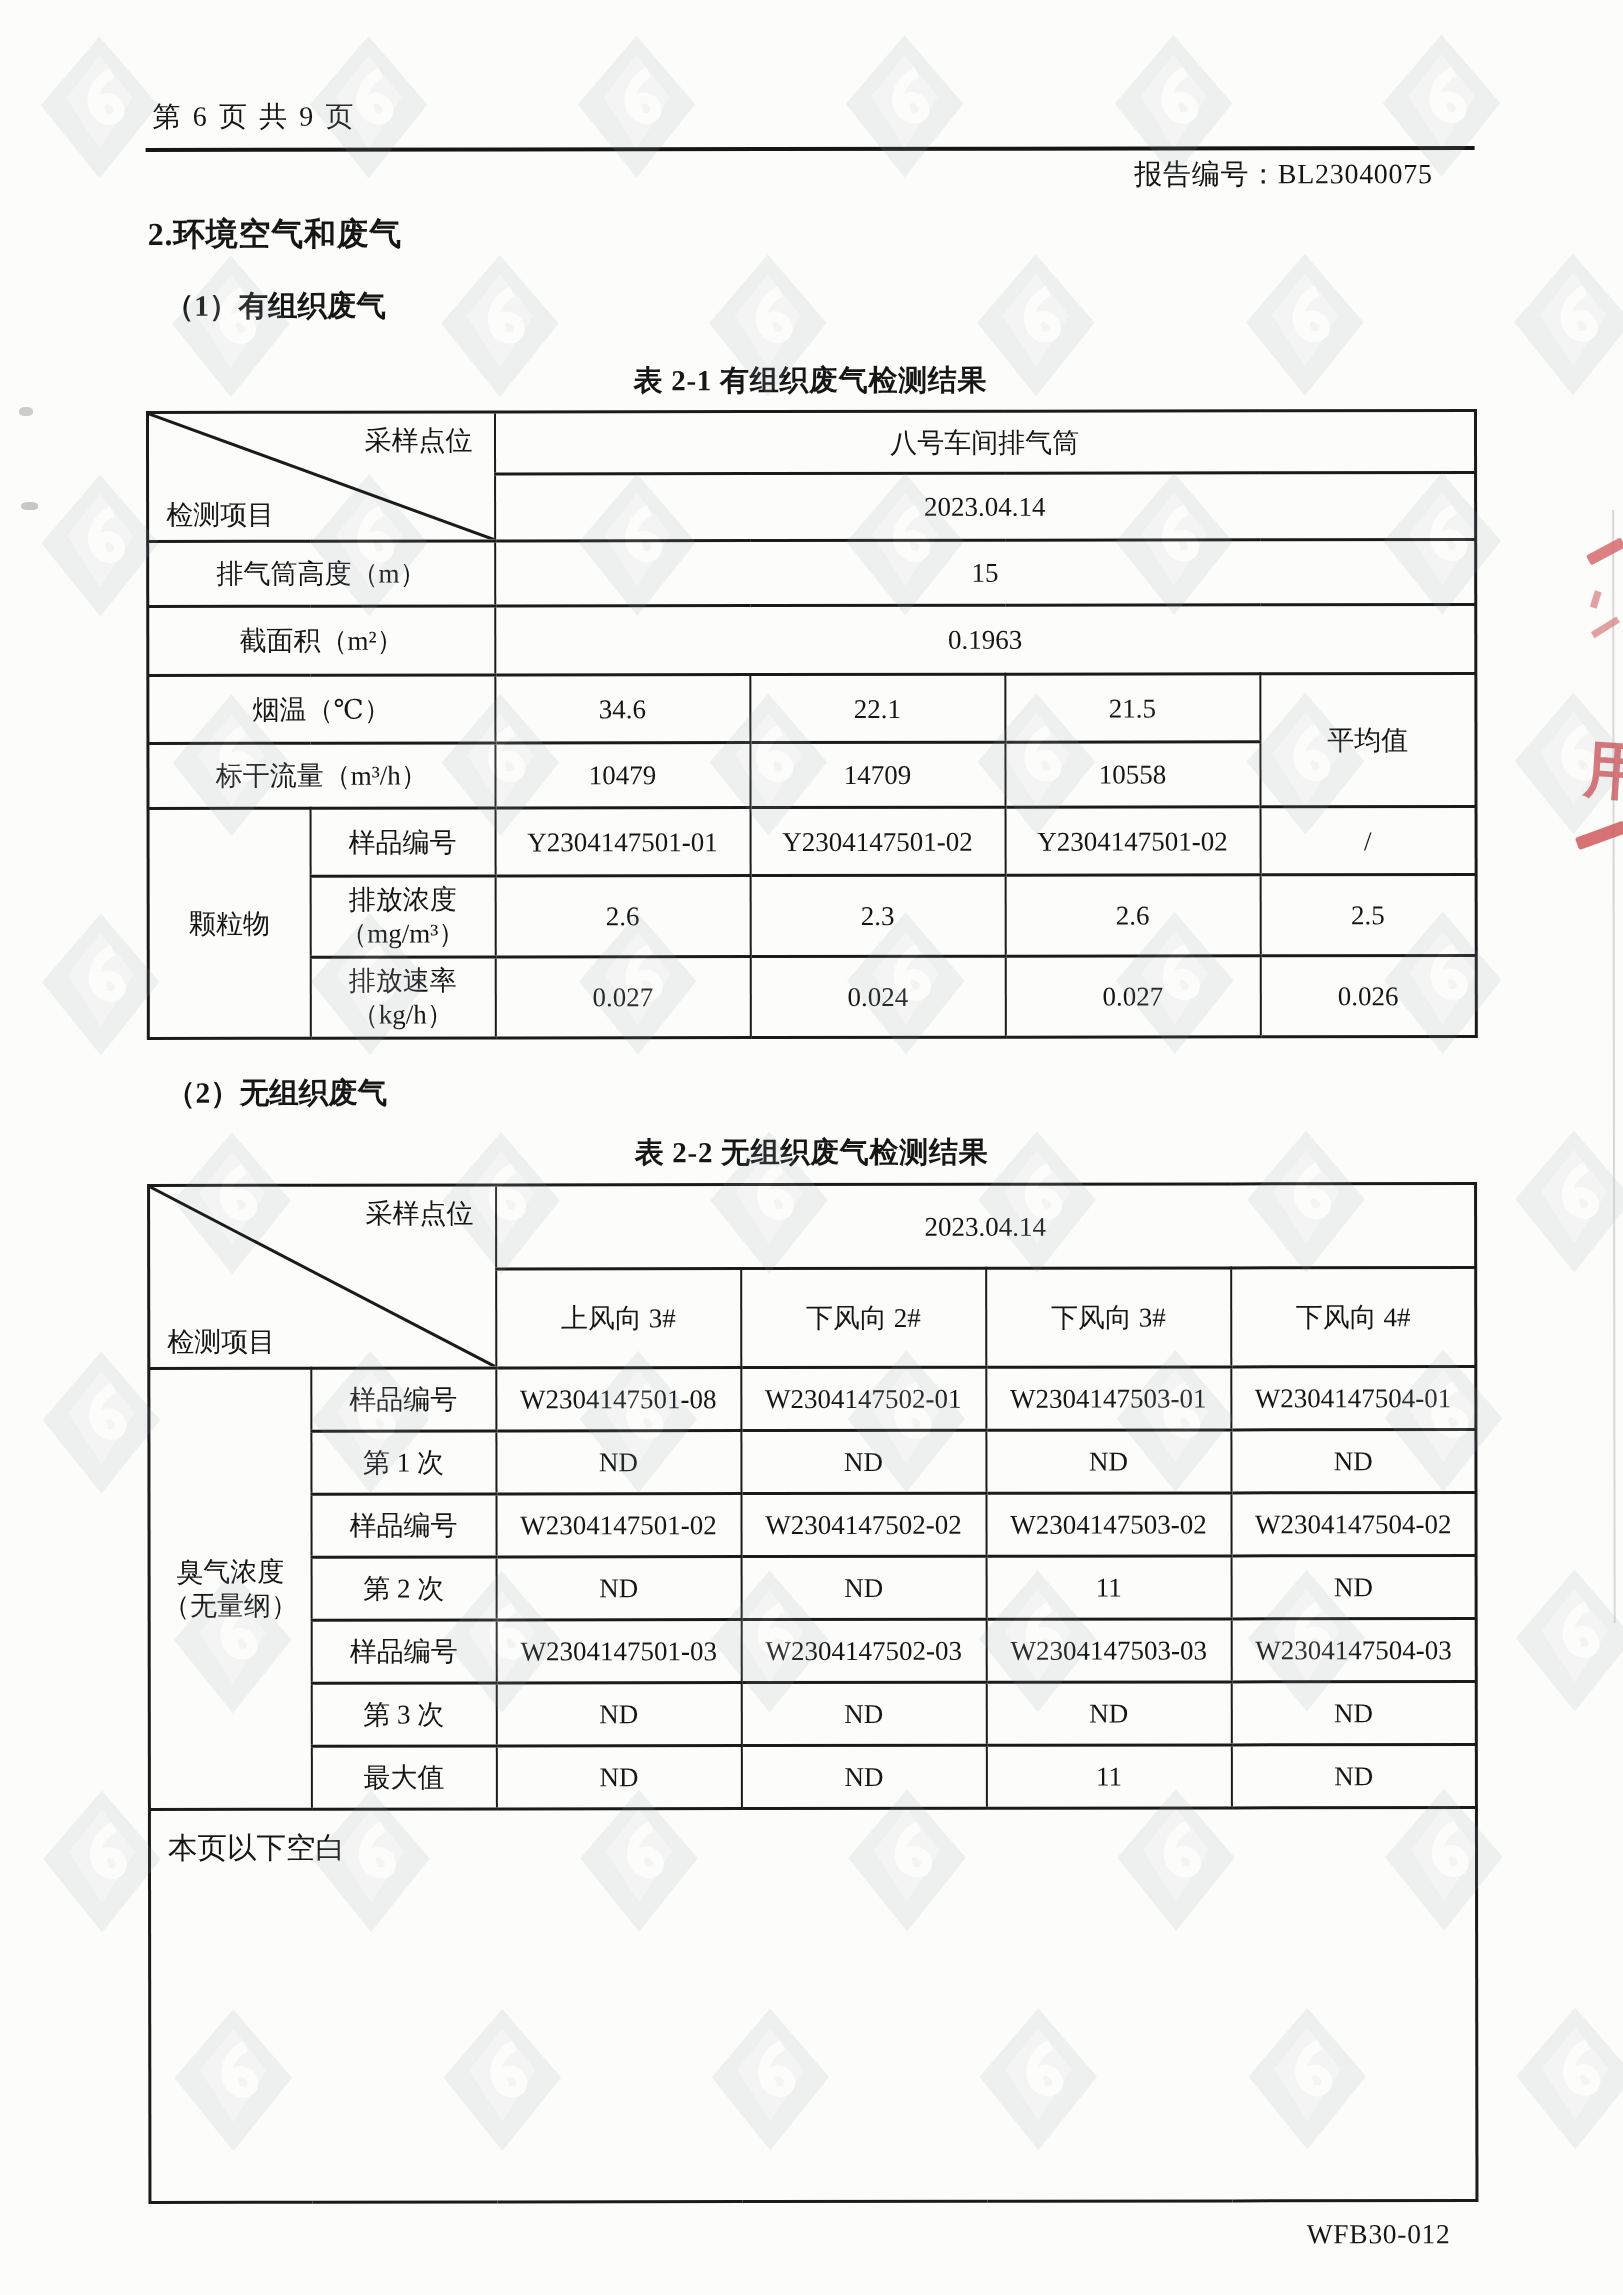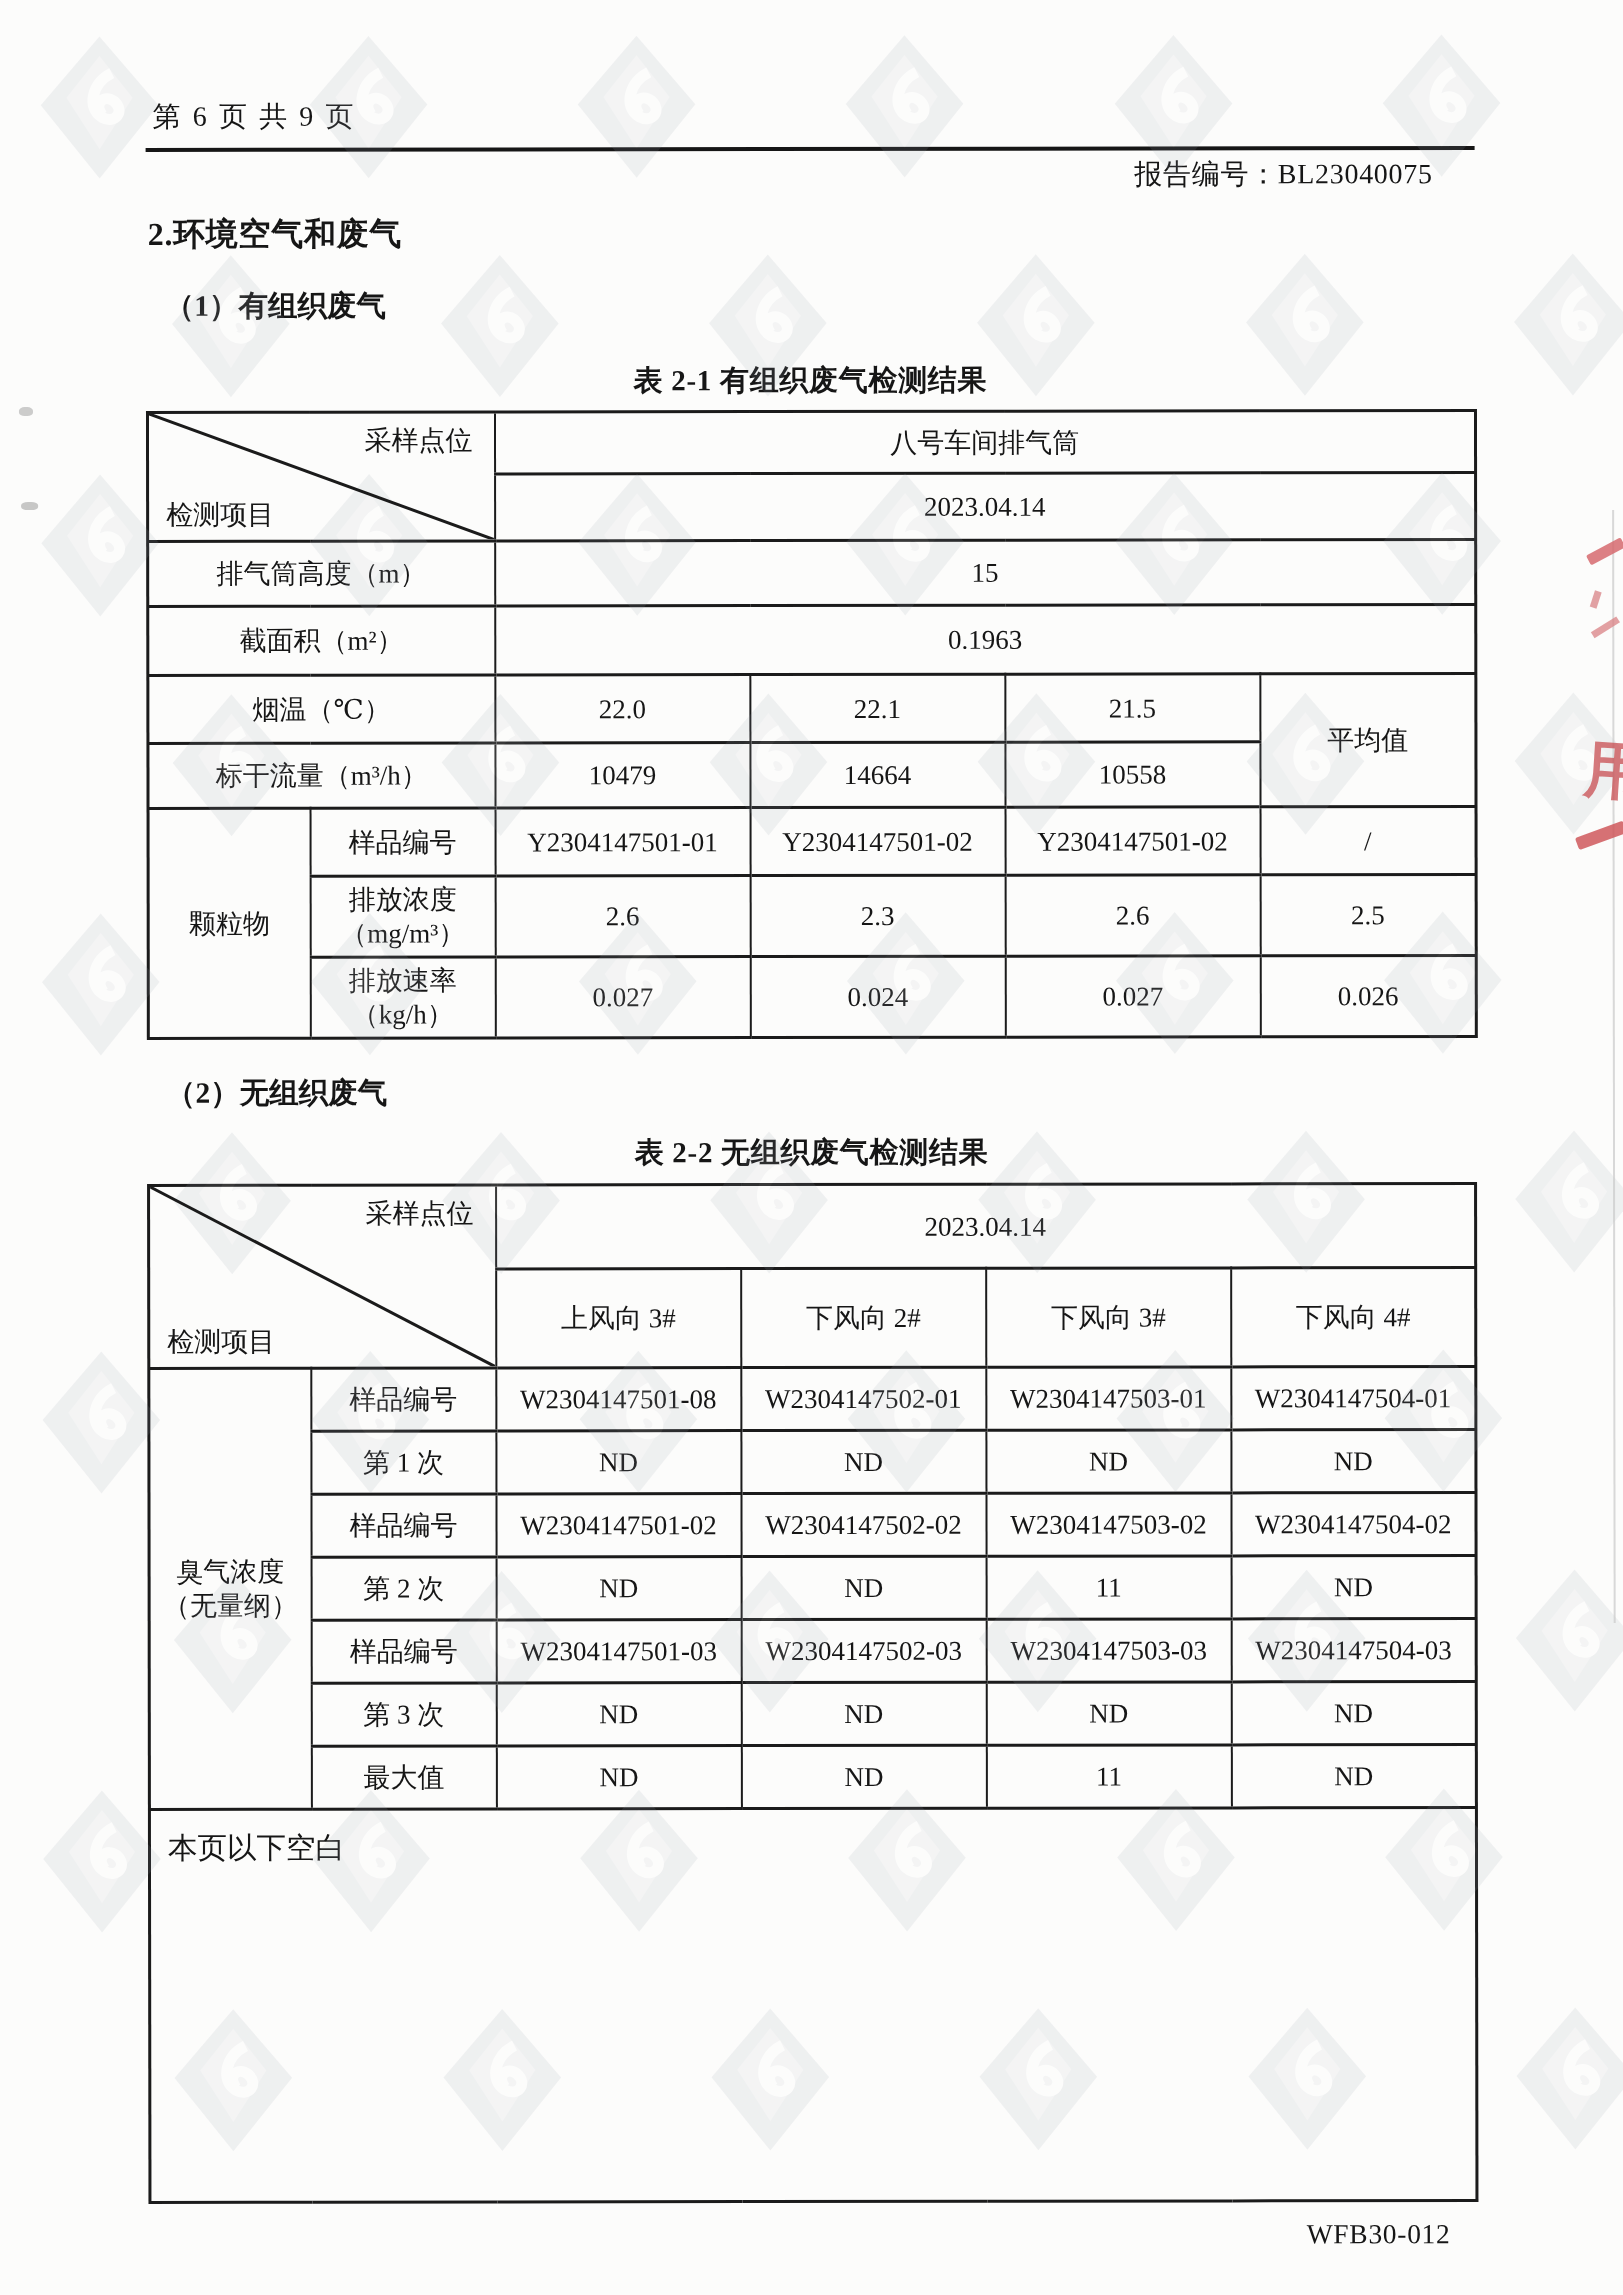--- a/index.html
+++ b/index.html
@@ -407,29 +407,29 @@
       <tr style="height:65px">
         <td colspan="2">排气筒高度（m）</td>
         <td colspan="4">15</td>
       </tr>
       <tr style="height:69px">
         <td colspan="2">截面积（m²）</td>
         <td colspan="4">0.1963</td>
       </tr>
       <tr style="height:68px">
         <td colspan="2">烟温（℃）</td>
-        <td>22.0</td>
+        <td>34.6</td>
         <td>22.1</td>
         <td>21.5</td>
         <td rowspan="2">平均值</td>
       </tr>
       <tr style="height:65px">
         <td colspan="2">标干流量（m³/h）</td>
         <td>10479</td>
-        <td>14664</td>
+        <td>14709</td>
         <td>10558</td>
       </tr>
       <tr style="height:68px">
         <td rowspan="3">颗粒物</td>
         <td>样品编号</td>
         <td>Y2304147501-01</td>
         <td>Y2304147501-02</td>
         <td>Y2304147501-02</td>
         <td>/</td>
       </tr>

